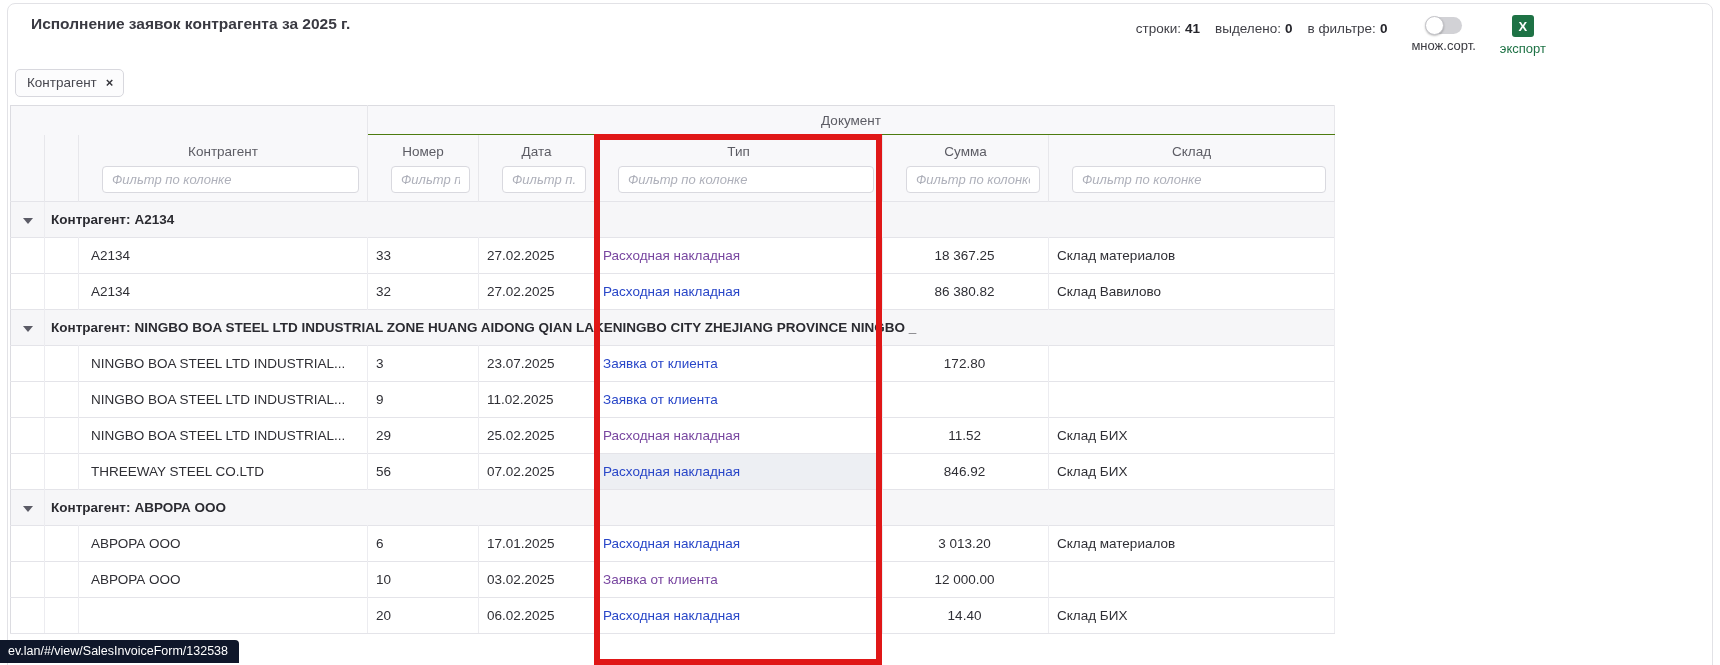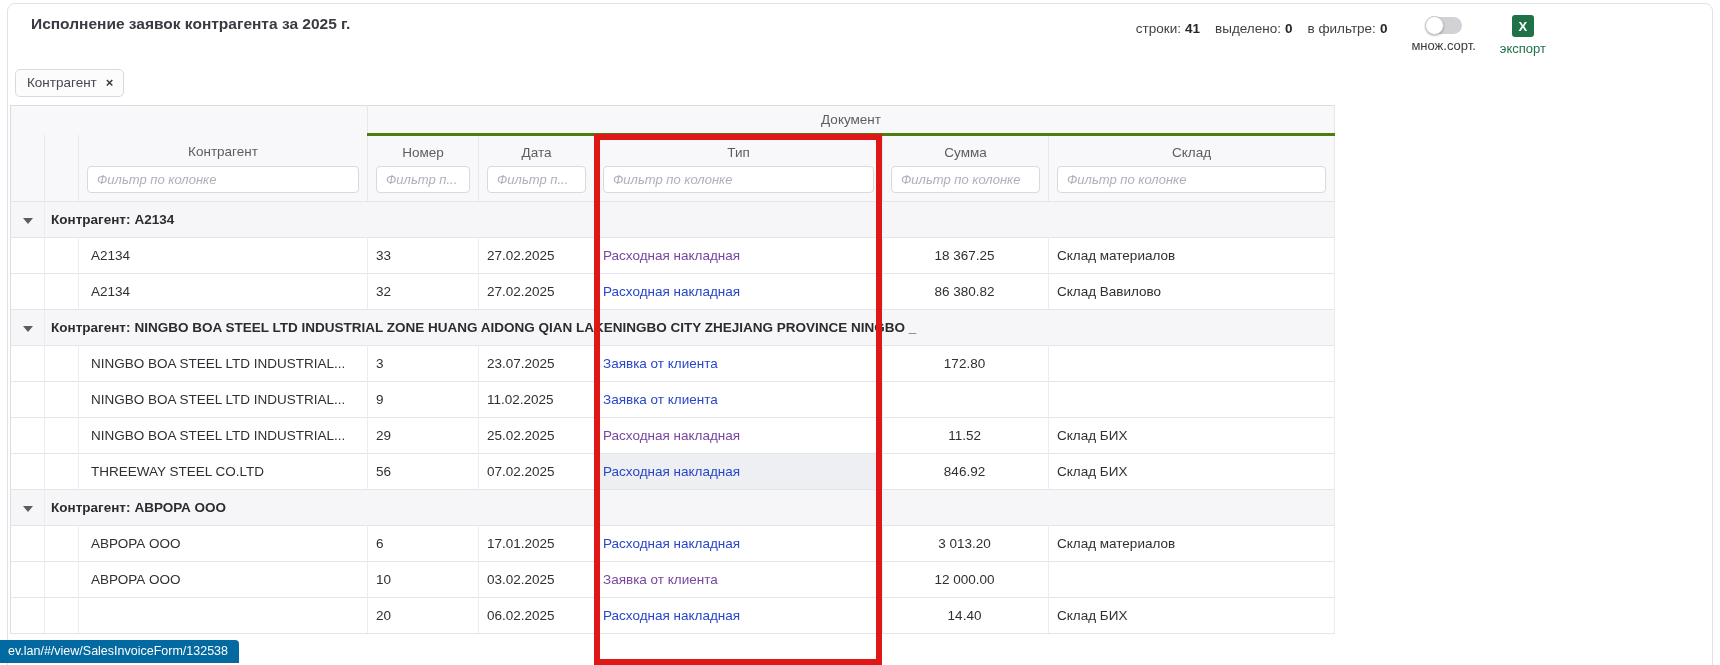--- a/index.html
+++ b/index.html
@@ -27,23 +27,23 @@
   
   .chip-row { margin:13px 0 0 7px; }
   .chip { display:inline-flex; align-items:center; gap:9px; padding:5px 10px 6px 11px;
     border:1px solid #d8d8de; border-radius:5px; background:#fcfcfd; font-size:13.5px; color:#47474f; }
   .chip-close { font-weight:700; font-size:13px; color:#35353b; cursor:pointer; line-height:1; }
   
   .tablewrap { position:relative; margin:8px 0 0 2px; width:1324px; }
   table { border-collapse:collapse; table-layout:fixed; width:1324px; font-size:13.5px; border:1px solid #dcdce1; }
   thead th { background:#f8f8fa; font-weight:400; color:#5c5c64; padding:0; border-right:1px solid #e7e7eb; }
   th.h-empty { height:29px; }
-  th.h-group { height:29px; border-bottom:3px solid #4d7c0f; font-size:13.5px; }
+  th.h-group { height:29px; border-bottom:1px solid #4d7c0f; font-size:13.5px; }
   tr.h-labels th { height:31px; padding-top:3px; }
-  tr.h-filters th { height:36px; padding:0 0 7px 0; }
+  tr.h-filters th { height:36px; padding:0 0 7px 15px; }
   .filter-input { width:calc(100% - 16px); margin:0 8px; height:27px; border:1px solid #d9d9df;
     border-radius:4px; padding:0 9px; font-size:13px; background:#fff; color:#333;
     font-family:"Liberation Sans", sans-serif; outline:none; }
   .filter-input::placeholder { color:#aeb0ba; font-style:italic; }
   tbody td { height:36px; border-top:1px solid #e4e4e9; border-right:1px solid #ececf0;
     padding:0 8px; white-space:nowrap; overflow:hidden; }
   tbody tr:last-child td { border-bottom:1px solid #e4e4e9; }
   td.c-arrow, th.c-arrow { text-align:center; padding:0; }
   td.c-name { padding-left:12px; }
   td.c-sum { text-align:center; padding-right:10px; }
@@ -51,21 +51,21 @@
   td.g-cell { padding-left:6px; }
   .g-label { font-weight:700; color:#2b2b31; }
   .g-value { font-weight:600; color:#2b2b31; margin-left:4px; }
   .tri { display:inline-block; width:0; height:0; border-left:5px solid transparent;
     border-right:5px solid transparent; border-top:6px solid #5b5b66; cursor:pointer; }
   a.doc { color:#2846c8; cursor:pointer; }
   a.doc.visited { color:#7846a0; }
   td.hovered { background:#edeff3; }
   .red-box { position:absolute; left:584px; top:29px; width:288px; height:531px;
     border:6px solid #e01717; pointer-events:none; z-index:6; }
-  .url-tooltip { position:fixed; left:0; top:640px; background:#0369a1; color:#fff;
+  .url-tooltip { position:fixed; left:0; top:640px; background:#0f172a; color:#fff;
     font-size:12.5px; padding:4px 11px 5px 8px; border-radius:0 4px 0 0; z-index:10; white-space:nowrap; }
 </style>
 </head>
 <body>
 
 <div class="card">
 
   <div class="topbar">
     <div class="page-title">Исполнение заявок контрагента за 2025 г.</div>
     <div class="spacer"></div>

